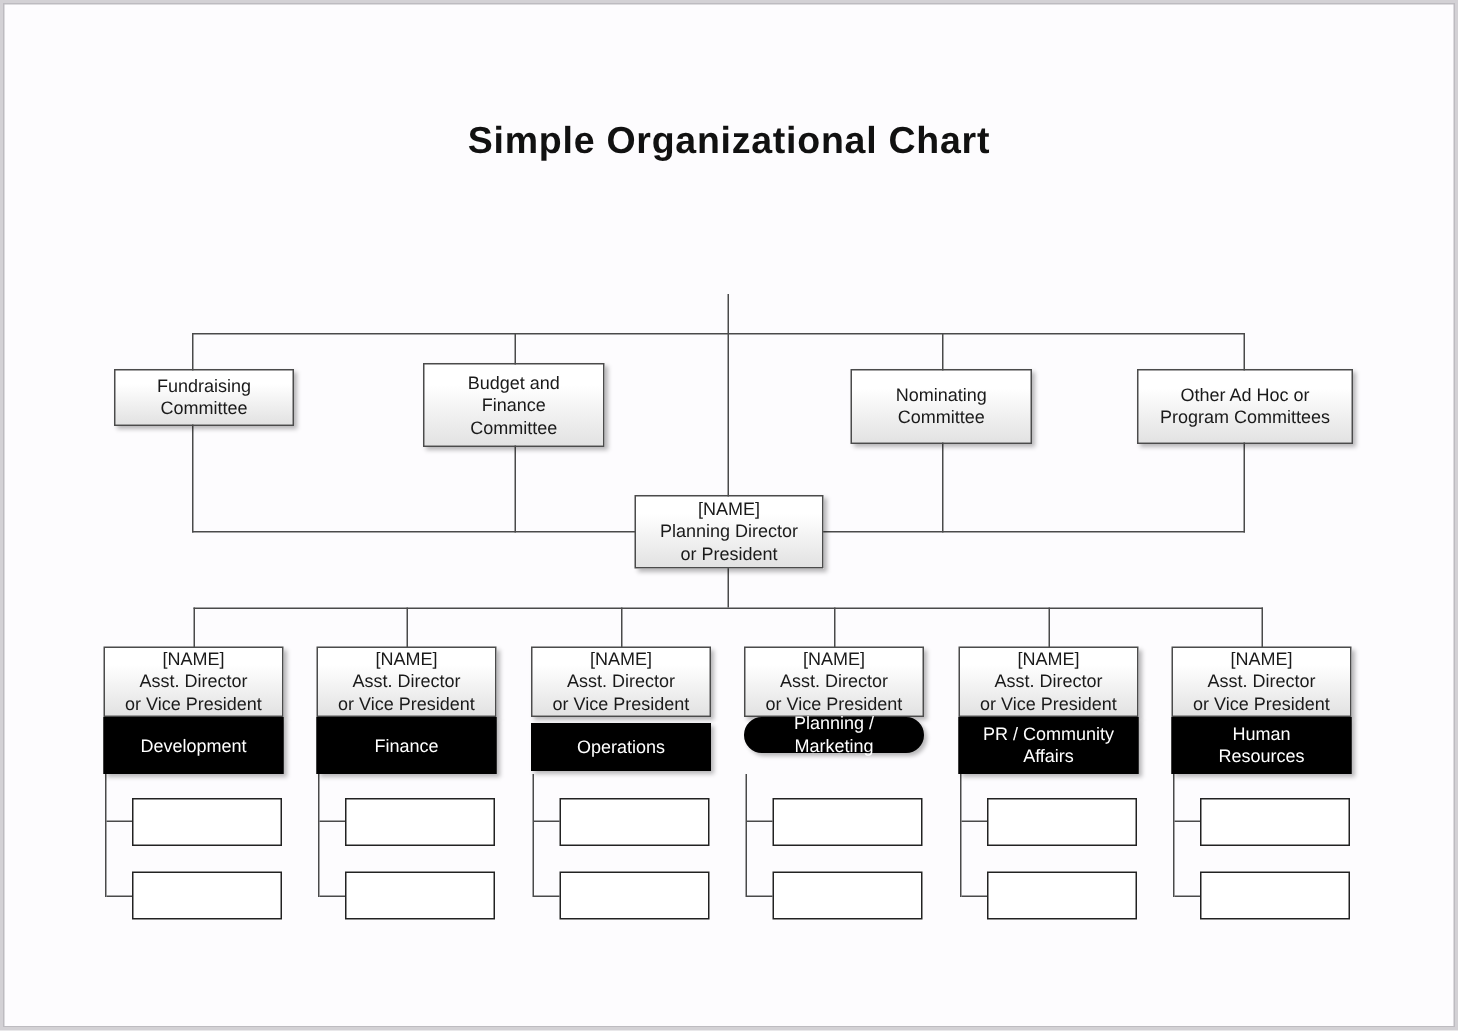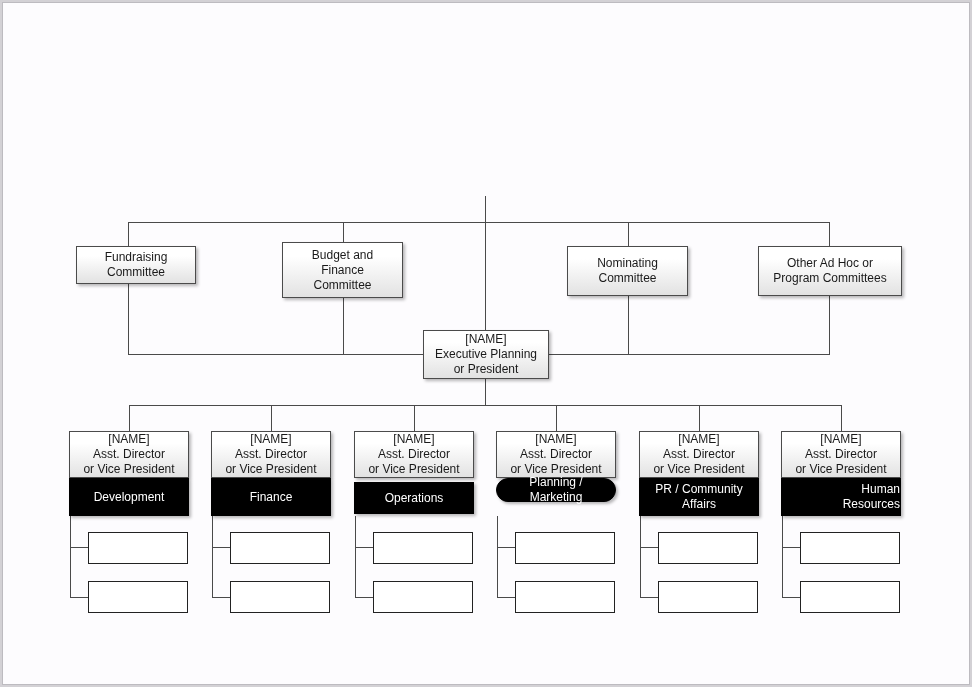--- a/index.html
+++ b/index.html
@@ -39,20 +39,21 @@
   .empty-box {
     background:#ffffff; border:1px solid #222; box-shadow:none;
   }
 </style>
 </head>
 <body>
 
 <div class="stage">
   <div class="page"></div>
 
+  <h1 class="chart-title">Simple Organizational Chart</h1>
 
   <div class="line" style="left:485px;top:196px;width:1px;height:209px"></div>
   <div class="line" style="left:128px;top:222px;width:702px;height:1px"></div>
   <div class="line" style="left:128px;top:222px;width:1px;height:133px"></div>
   <div class="line" style="left:343px;top:222px;width:1px;height:133px"></div>
   <div class="line" style="left:628px;top:222px;width:1px;height:133px"></div>
   <div class="line" style="left:829px;top:222px;width:1px;height:133px"></div>
   <div class="line" style="left:128px;top:354px;width:702px;height:1px"></div>
   <div class="line" style="left:129px;top:405px;width:713px;height:1px"></div>
   <div class="line" style="left:129px;top:405px;width:1px;height:27px"></div>
@@ -76,21 +77,21 @@
     <span>Nominating</span>
     <span>Committee</span>
   </div>
   <div class="box" style="left:758px;top:246px;width:144px;height:50px">
     <span>Other Ad Hoc or</span>
     <span>Program Committees</span>
   </div>
 
   <div class="box exec-box" style="left:423px;top:330px;width:126px;height:49px">
     <span>[NAME]</span>
-    <span>Executive Planning</span>
+    <span>Planning Director</span>
     <span>or President</span>
   </div>
 
   <div id="dept-columns"></div>
 <div class="line" style="left: 70px; top: 516px; width: 1px; height: 82px;"></div>
     <div class="line" style="left: 71px; top: 547px; width: 18px; height: 1px;"></div>
     <div class="line" style="left: 71px; top: 597px; width: 18px; height: 1px;"></div>
     <div class="box dept-head" style="left: 69px; top: 431px; width: 120px; height: 47px;">
       <span>[NAME]</span>
       <span>Asst. Director</span>
@@ -156,19 +157,19 @@
     <div class="box empty-box" style="left: 658px; top: 532px; width: 100px; height: 32px;"></div>
     <div class="box empty-box" style="left: 658px; top: 581px; width: 100px; height: 32px;"></div>
     <div class="line" style="left: 782px; top: 516px; width: 1px; height: 82px;"></div>
     <div class="line" style="left: 783px; top: 547px; width: 18px; height: 1px;"></div>
     <div class="line" style="left: 783px; top: 597px; width: 18px; height: 1px;"></div>
     <div class="box dept-head" style="left: 781px; top: 431px; width: 120px; height: 47px;">
       <span>[NAME]</span>
       <span>Asst. Director</span>
       <span>or Vice President</span>
     </div>
-    <div class="box dept-label" style="left: 781px; top: 478px; width: 120px; height: 38px; align-items: flex-end;">
+    <div class="box dept-label" style="left: 781px; top: 478px; width: 120px; height: 38px;">
       <span>Human</span>
       <span>Resources</span>
     </div>
     <div class="box empty-box" style="left: 800px; top: 532px; width: 100px; height: 32px;"></div>
     <div class="box empty-box" style="left: 800px; top: 581px; width: 100px; height: 32px;"></div>
   </div>
 
 </body></html>

